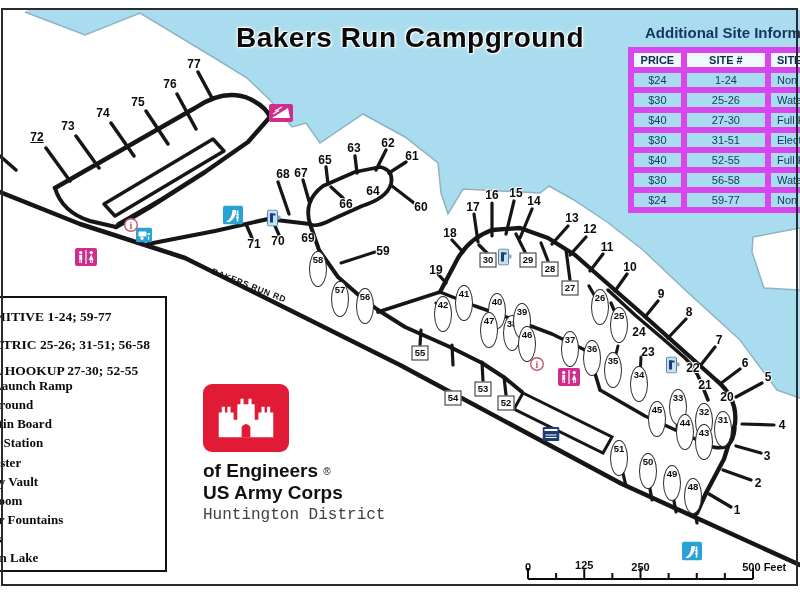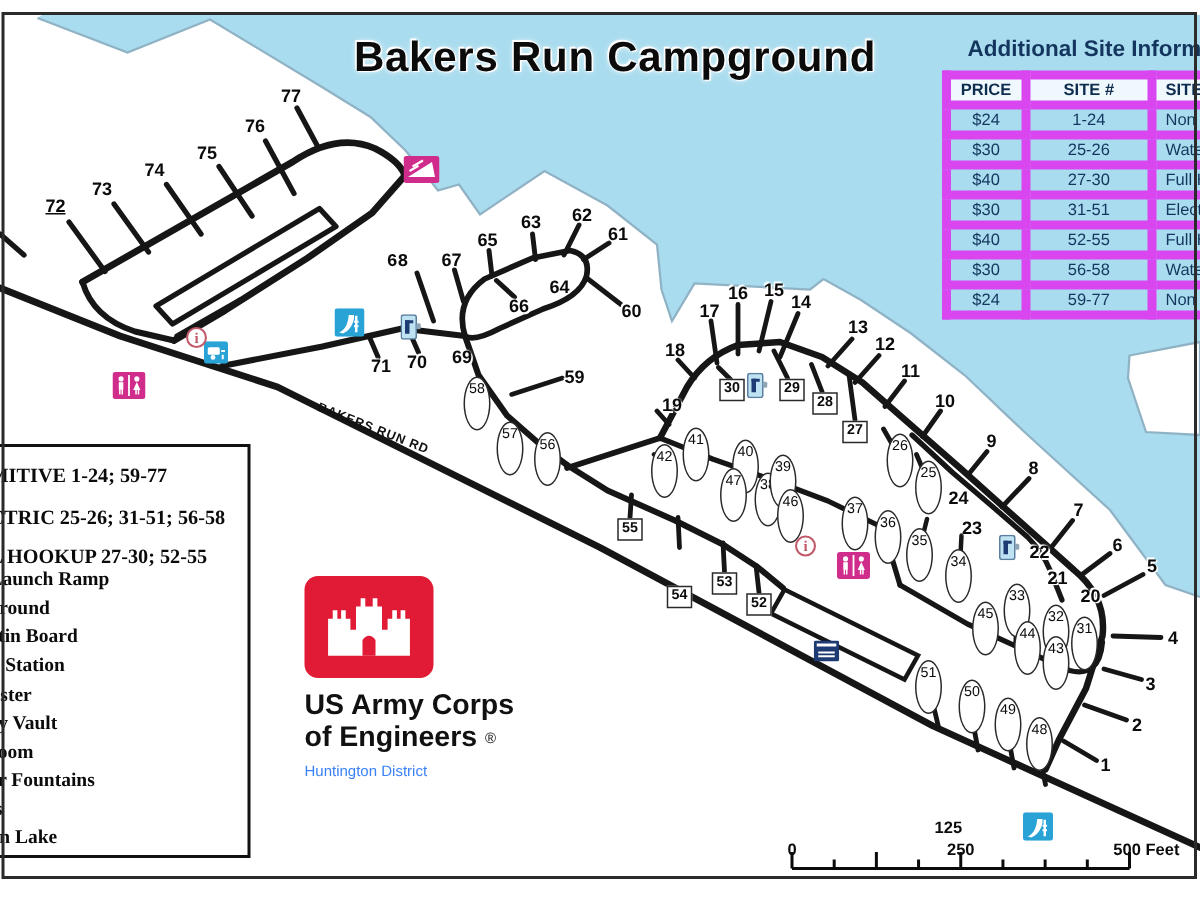--- a/index.html
+++ b/index.html
@@ -22,21 +22,21 @@
   #road-label{position:absolute;left:214px;top:266px;transform:rotate(21.5deg);
      transform-origin:left top;font-size:8.5px;font-weight:bold;color:#111;
      letter-spacing:.6px;white-space:nowrap;z-index:9;}
 
   
   .site{position:absolute;transform:translate(-50%,-50%);z-index:12;color:#0b0b0b;
         text-align:center;white-space:nowrap;}
   .site-p{font-size:12px;font-weight:bold;
           text-shadow:0 0 2px #fff,1px 1px 0 #fff,-1px -1px 0 #fff;}
   .site-c{width:18px;height:36px;border:1.6px solid #2a2a2a;border-radius:50%;
-          background:#fff;font-size:9.5px;font-weight:normal;line-height:15px;}
+          background:#fff;font-size:9.5px;font-weight:bold;line-height:15px;}
   .site-s{width:17px;height:15px;border:1.6px solid #2a2a2a;background:#fff;
           font-size:9.5px;font-weight:bold;line-height:12px;}
 
   .map-icon{position:absolute;transform:translate(-50%,-50%);z-index:13;}
 
   
   #table-wrap{position:absolute;left:628px;top:22px;width:260px;z-index:11;}
   #table-title{font-size:15px;font-weight:bold;color:#14365E;margin:2px 0 6px 17px;
                white-space:nowrap;}
   table.sites{border-collapse:collapse;background:#A9DCEE;}
@@ -54,21 +54,21 @@
       font-weight:bold;color:#0b0b0b;white-space:nowrap;transform:translateY(-50%);}
   .legend-head{font-size:13.5px;}
   .legend-item{font-size:13px;}
 
   
   #logo{position:absolute;left:203px;top:384px;z-index:11;}
   #logo-shield{width:86px;height:68px;background:#E11A35;border-radius:9px;
       display:flex;align-items:center;justify-content:center;}
   #logo-l1,#logo-l2{font-size:19px;font-weight:bold;color:#111;line-height:21px;}
   #logo-l2 .reg{font-size:10px;font-weight:normal;vertical-align:2px;}
-  #logo-l3{font-size:10px;color:#3b82f6;line-height:22px;margin-top:1px;}
+  #logo-l3{font-size:16px;color:#404040;line-height:22px;margin-top:1px;font-family:Liberation Mono, monospace;}
   #logo-text{margin-top:8px;}
 
   
   #scalebar{position:absolute;left:0;top:0;z-index:11;}
   .scale-label{position:absolute;transform:translate(-50%,0);font-size:11px;
       font-weight:bold;color:#0b0b0b;white-space:nowrap;}
 </style>
 </head>
 <body>
 
@@ -208,22 +208,22 @@
     <div id="logo-shield">
       <svg width="62" height="50" viewBox="0 0 100 78">
         <path fill="#ffffff" d="M6,70 L6,30 L11,30 L11,21 L16,21 L16,30 L20,30 L20,21 L25,21 L25,30 L30,30
              L30,42 L36,42 L36,17 L41,17 L41,8 L46,8 L46,17 L54,17 L54,8 L59,8 L59,17
              L64,17 L64,42 L70,42 L70,30 L75,30 L75,21 L80,21 L80,30 L84,30 L84,21
              L89,21 L89,30 L94,30 L94,70 Z"></path>
         <path fill="#E11A35" d="M43,70 L43,53 Q50,44 57,53 L57,70 Z"></path>
       </svg>
     </div>
     <div id="logo-text">
+      <div id="logo-l2"><span>of Engineers</span> <span class="reg">®</span></div>
       <div id="logo-l1">US Army Corps</div>
-      <div id="logo-l2"><span>of Engineers</span> <span class="reg">®</span></div>
       <div id="logo-l3">Huntington District</div>
     </div>
   </div>
 
   <div id="scalebar">
     <svg width="800" height="600" style="position:absolute;left:0;top:0;">
       <g id="scale-ticks" stroke="#0b0b0b" stroke-width="2">
           <path d="M528,579 L753,579"></path>
           <path d="M528,579 L528,568"></path>
           <path d="M556.125,579 L556.125,573"></path>
@@ -231,21 +231,21 @@
           <path d="M612.375,579 L612.375,573"></path>
           <path d="M640.5,579 L640.5,568"></path>
           <path d="M668.625,579 L668.625,573"></path>
           <path d="M696.75,579 L696.75,573"></path>
           <path d="M724.875,579 L724.875,573"></path>
           <path d="M753,579 L753,568"></path>
         </g>
     </svg>
     <div id="scale-labels">
         <div class="scale-label" style="left: 528px; top: 561px;">0</div>
-        <div class="scale-label" style="left: 584.25px; top: 546px; margin-left: 48px;">125</div>
+        <div class="scale-label" style="left: 584.25px; top: 559px;">125</div>
         <div class="scale-label" style="left: 640.5px; top: 561px;">250</div>
         <div class="scale-label" style="left: 764.25px; top: 561px;">500 Feet</div>
       </div>
   </div>
 
   <div id="map-border"></div>
 <div class="site site-p" style="left: 737px; top: 510px;">1</div>
     <div class="site site-p" style="left: 758px; top: 483px;">2</div>
     <div class="site site-p" style="left: 767px; top: 456px;">3</div>
     <div class="site site-p" style="left: 782px; top: 425px;">4</div>
@@ -256,21 +256,21 @@
     <div class="site site-p" style="left: 661px; top: 294px;">9</div>
     <div class="site site-p" style="left: 630px; top: 267px;">10</div>
     <div class="site site-p" style="left: 607px; top: 247px;">11</div>
     <div class="site site-p" style="left: 590px; top: 229px;">12</div>
     <div class="site site-p" style="left: 572px; top: 218px;">13</div>
     <div class="site site-p" style="left: 534px; top: 201px;">14</div>
     <div class="site site-p" style="left: 516px; top: 193px;">15</div>
     <div class="site site-p" style="left: 492px; top: 195px;">16</div>
     <div class="site site-p" style="left: 473px; top: 207px;">17</div>
     <div class="site site-p" style="left: 450px; top: 233px;">18</div>
-    <div class="site site-p" style="left: 448px; top: 270px;">19</div>
+    <div class="site site-p" style="left: 436px; top: 270px;">19</div>
     <div class="site site-p" style="left: 727px; top: 397px;">20</div>
     <div class="site site-p" style="left: 705px; top: 385px;">21</div>
     <div class="site site-p" style="left: 693px; top: 368px;">22</div>
     <div class="site site-p" style="left: 648px; top: 352px;">23</div>
     <div class="site site-p" style="left: 639px; top: 332px;">24</div>
     <div class="site site-c" style="left: 619px; top: 325px;">25</div>
     <div class="site site-c" style="left: 600px; top: 307px;">26</div>
     <div class="site site-s" style="left: 570px; top: 288px;">27</div>
     <div class="site site-s" style="left: 550px; top: 269px;">28</div>
     <div class="site site-s" style="left: 528px; top: 260px;">29</div>
@@ -305,21 +305,21 @@
     <div class="site site-c" style="left: 318px; top: 269px;">58</div>
     <div class="site site-p" style="left: 383px; top: 251px;">59</div>
     <div class="site site-p" style="left: 421px; top: 207px;">60</div>
     <div class="site site-p" style="left: 412px; top: 156px;">61</div>
     <div class="site site-p" style="left: 388px; top: 143px;">62</div>
     <div class="site site-p" style="left: 354px; top: 148px;">63</div>
     <div class="site site-p" style="left: 373px; top: 191px;">64</div>
     <div class="site site-p" style="left: 325px; top: 160px;">65</div>
     <div class="site site-p" style="left: 346px; top: 204px;">66</div>
     <div class="site site-p" style="left: 301px; top: 173px;">67</div>
-    <div class="site site-p" style="left: 265px; top: 174px; font-family: Liberation Mono, monospace;">68</div>
+    <div class="site site-p" style="left: 283px; top: 174px;">68</div>
     <div class="site site-p" style="left: 308px; top: 238px;">69</div>
     <div class="site site-p" style="left: 278px; top: 241px;">70</div>
     <div class="site site-p" style="left: 254px; top: 244px;">71</div>
     <div class="site site-p" style="left: 37px; top: 137px; text-decoration: underline;">72</div>
     <div class="site site-p" style="left: 68px; top: 126px;">73</div>
     <div class="site site-p" style="left: 103px; top: 113px;">74</div>
     <div class="site site-p" style="left: 138px; top: 102px;">75</div>
     <div class="site site-p" style="left: 170px; top: 84px;">76</div>
     <div class="site site-p" style="left: 194px; top: 64px;">77</div>
     <div class="map-icon" style="left: 281px; top: 113px;">

